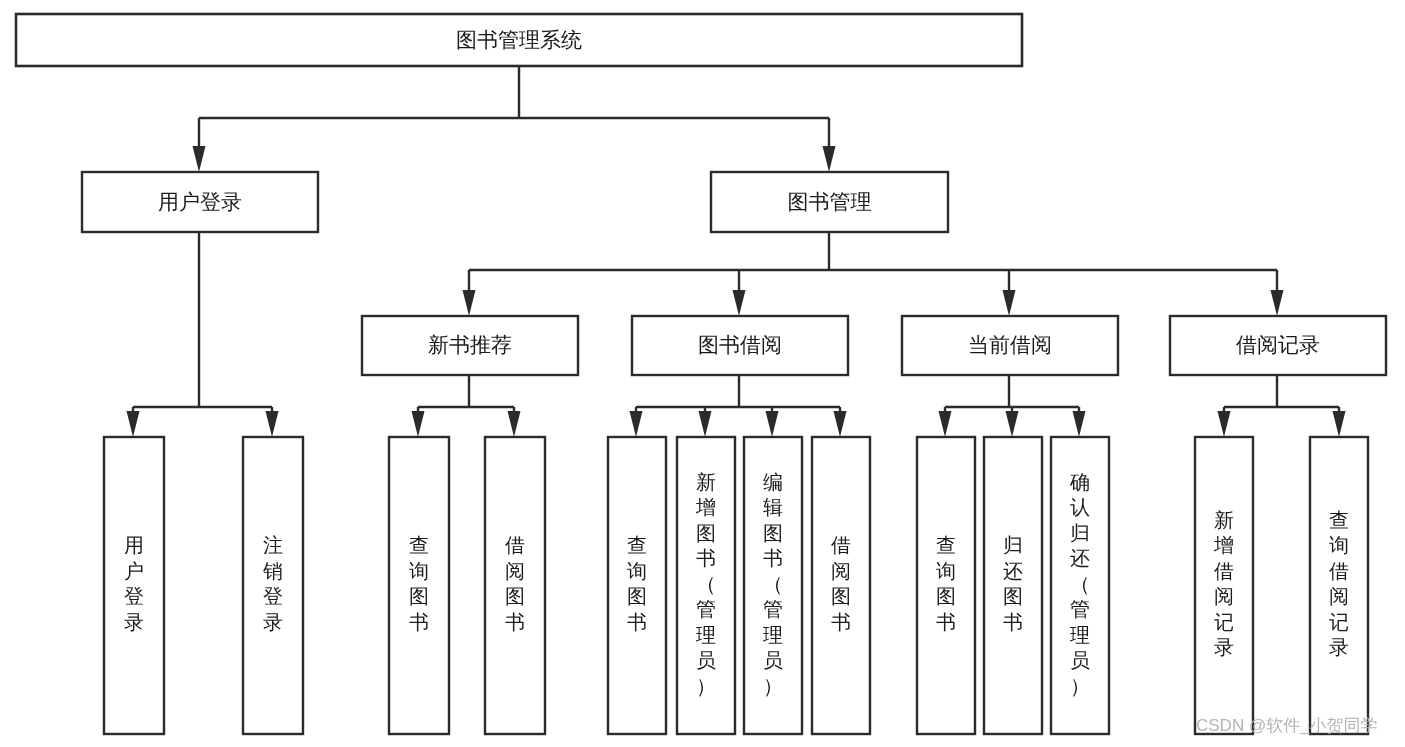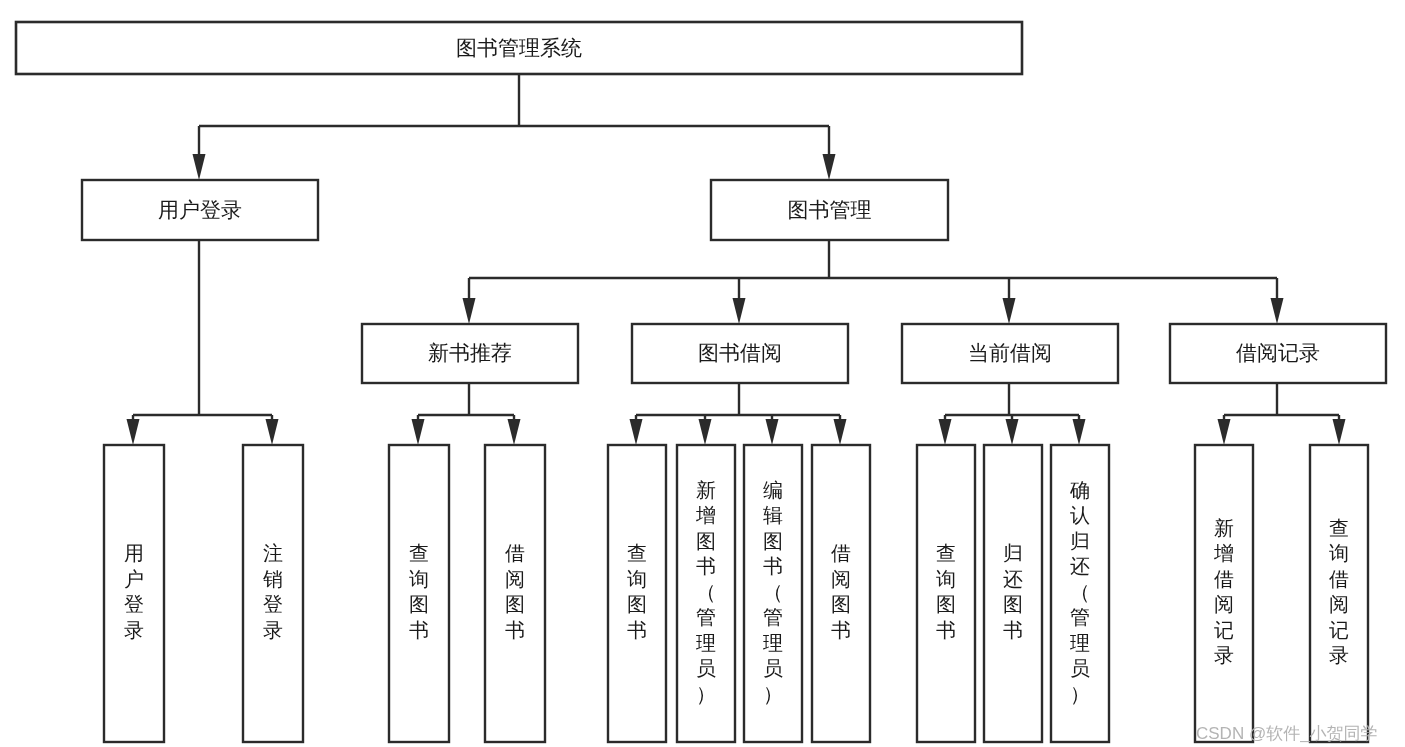--- a/index.html
+++ b/index.html
@@ -10,21 +10,21 @@
   body {
     width: 1405px;
     height: 747px;
     font-family: "Liberation Sans", "DejaVu Sans", sans-serif;
     position: relative;
     overflow: hidden;
   }
   #diagram-root {
     position: absolute;
     left: 0;
-    top: 8px;
+    top: 0;
     width: 1405px;
     height: 729px;
     text-align: right;
   }
   svg.diagram {
     display: block;
     width: 1405px;
     height: 747px;
   }
   .node-box {

